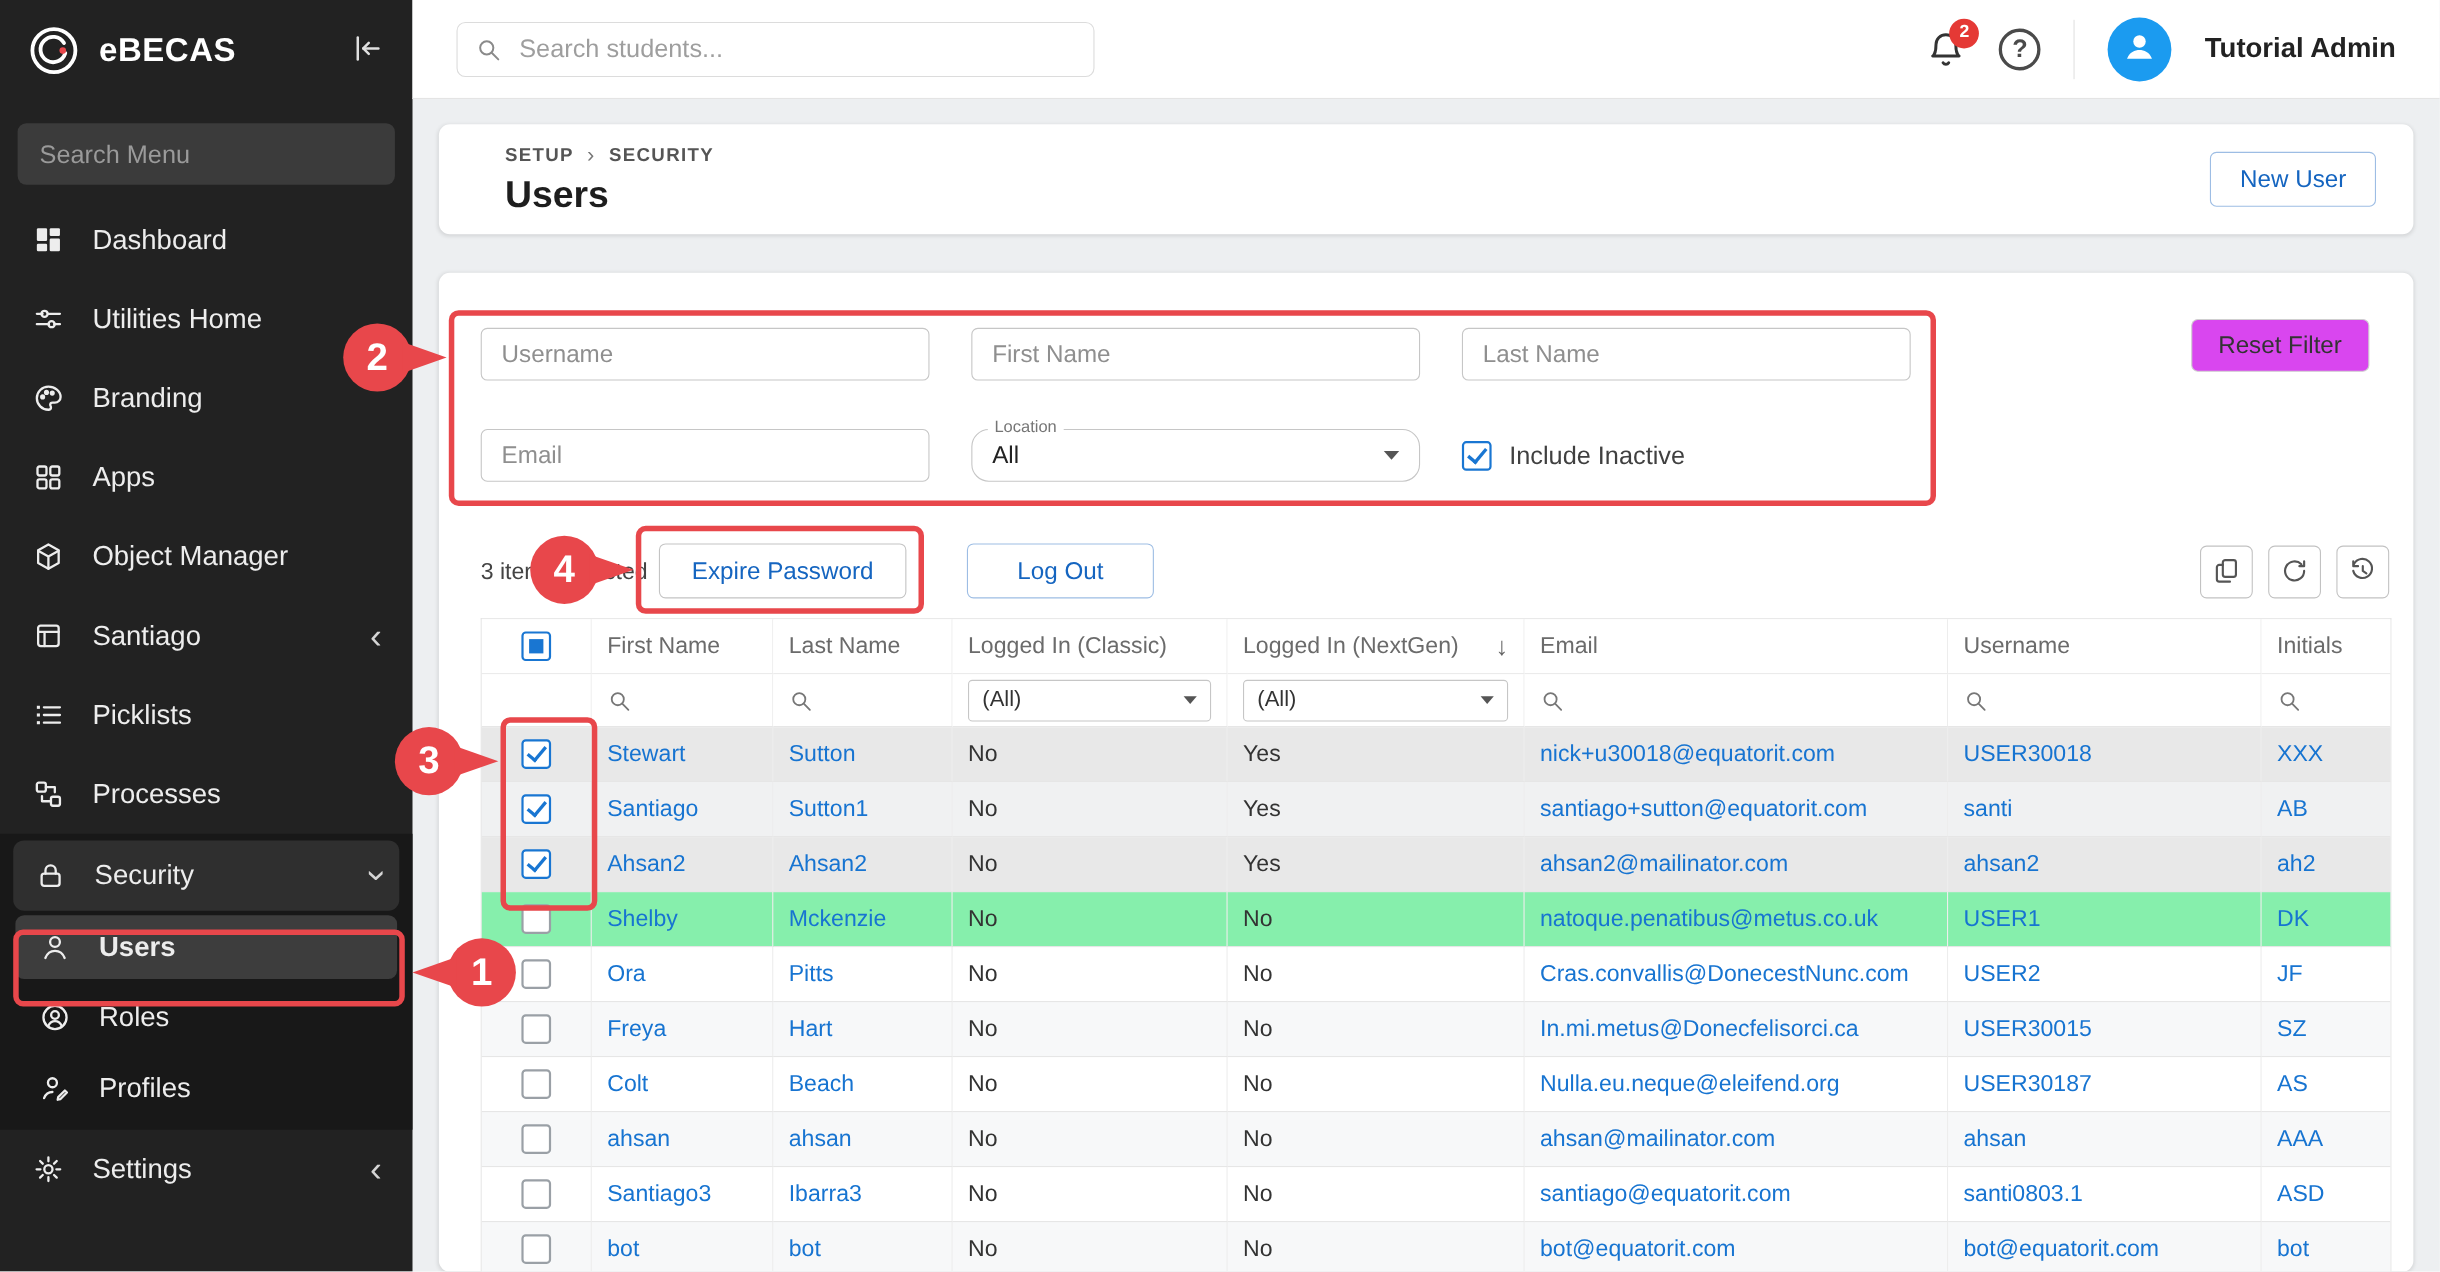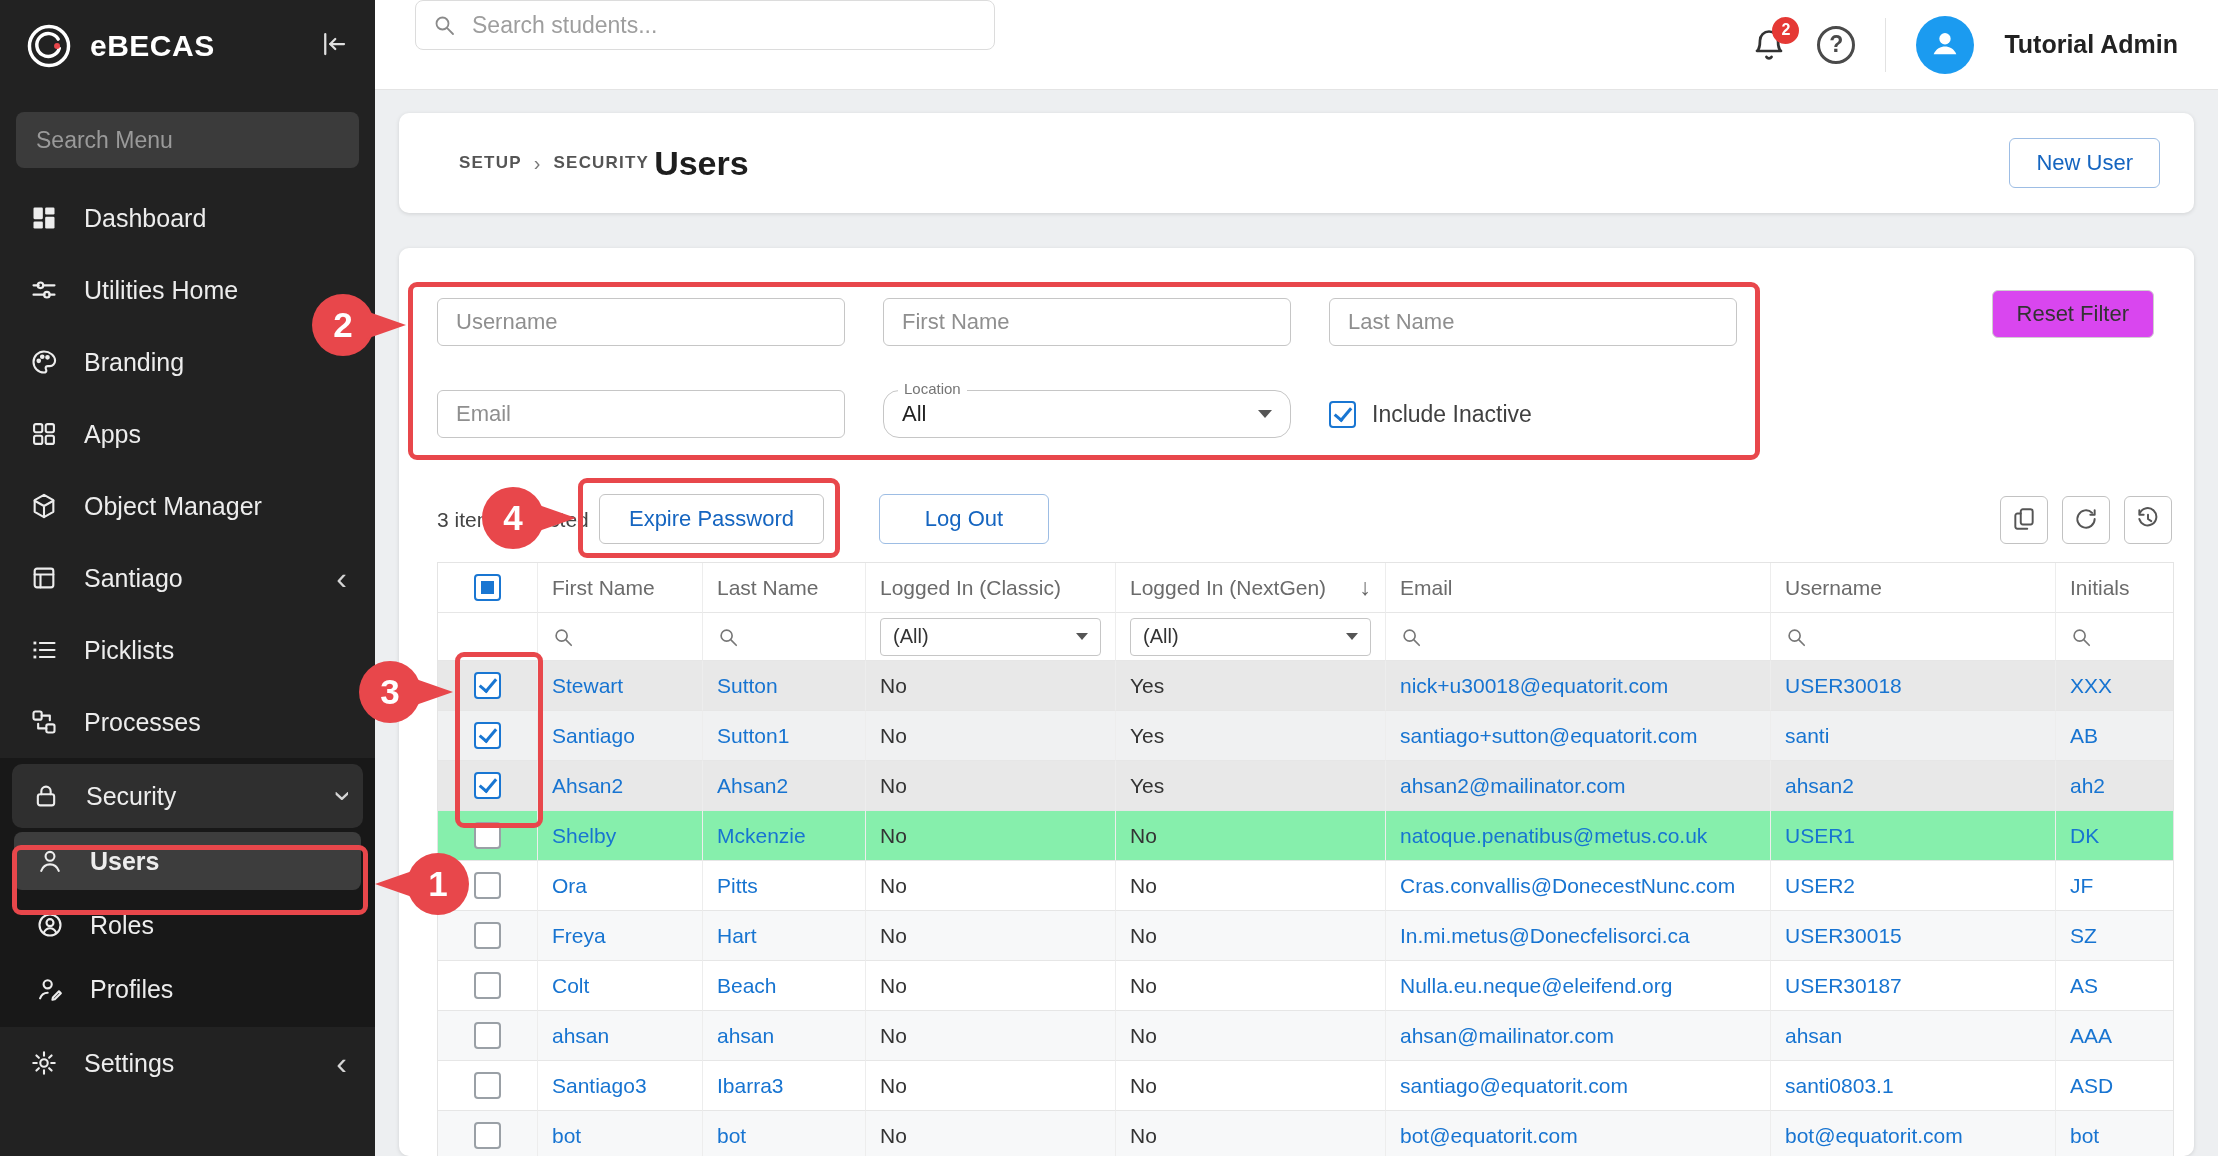--- a/index.html
+++ b/index.html
@@ -28,38 +28,38 @@
   .menu-item{display:flex;align-items:center;gap:24px;height:72px;padding:0 28px;font-size:25px;color:#ededed;cursor:pointer}
   .mi-icon{width:32px;display:flex;justify-content:center;align-items:center}
   .mi-icon svg{width:28px;height:28px}
   .mi-chev{margin-left:auto;font-size:32px;color:#d5d5d5;line-height:1}
   .chev-down{transform:rotate(-90deg)}
   .submenu-block{background:#181818;padding:2px 0 6px}
   .menu-item.pill{background:#2f2f2f;border-radius:10px;margin:4px 12px;padding:0 18px;height:64px}
   .menu-item.child{height:64px;padding-left:34px}
   .menu-item.selected{background:#3d3d3d;border-radius:8px;margin:3px 14px;padding:0 20px;height:58px;font-weight:600}
   
-  .topbar{position:absolute;left:375px;top:0;width:1843px;height:90px;background:#fff;border-bottom:1px solid #e4e4e4;display:flex;padding:0 40px;z-index:3}
+  .topbar{position:absolute;left:375px;top:0;width:1843px;height:90px;background:#fff;border-bottom:1px solid #e4e4e4;display:flex;align-items:center;padding:0 40px;z-index:3}
   .tb-search{width:580px;height:50px;border:1px solid #dcdcdc;border-radius:8px;display:flex;align-items:center;gap:14px;padding:0 16px;background:#fff}
   .tb-search .tbs-icon svg{width:24px;height:24px;color:#8a8a8a;display:block}
   .tb-search input{border:none;outline:none;font-size:23px;flex:1;color:#444;font-family:inherit;background:transparent}
   .tb-search input::placeholder{color:#9e9e9e}
   .tb-right{margin-left:auto;display:flex;align-items:center;gap:30px}
   .bell-wrap{position:relative;color:#333;cursor:pointer}
   .bell-wrap svg{width:36px;height:36px;display:block}
   .badge{position:absolute;top:-10px;right:-12px;background:#e53935;color:#fff;border-radius:50%;min-width:27px;height:27px;display:flex;align-items:center;justify-content:center;font-size:16px;font-weight:bold;padding:0 4px}
   .help{width:38px;height:38px;border:3px solid #4a4a4a;border-radius:50%;display:flex;align-items:center;justify-content:center;font-size:23px;font-weight:bold;color:#4a4a4a;cursor:pointer}
   .vdiv{width:1px;height:54px;background:#e2e2e2}
   .avatar{width:58px;height:58px;border-radius:50%;background:#1b9bf0;display:flex;align-items:center;justify-content:center;color:#fff;cursor:pointer}
   .avatar svg{width:34px;height:34px}
   .uname{font-size:25px;font-weight:600;color:#222}
   
   .page-header{position:absolute;left:399px;top:113px;width:1795px;height:100px;background:#fff;border-radius:10px;box-shadow:0 1px 4px rgba(0,0,0,.12);display:flex;align-items:center;padding:0 34px}
   .ph-icon{color:#2b2b2b}
-  .ph-text{margin-left:26px;display:flex;flex-direction:row;gap:5px}
+  .ph-text{margin-left:26px;display:flex;flex-direction:column;gap:5px}
   .breadcrumb{display:flex;align-items:center;gap:12px;font-size:17px;font-weight:bold;color:#555;letter-spacing:1.2px}
   .bc-sep{color:#777;font-size:20px;font-weight:normal}
   .page-title{margin:0;font-size:34px;font-weight:600;color:#1e1e1e}
   .btn-outline{background:#fff;border:1px solid #9dbde4;color:#1565c0;border-radius:6px;font-size:22px;padding:0 26px;height:50px;font-family:inherit;cursor:pointer}
   .new-user{margin-left:auto}
   
   .content-card{position:absolute;left:399px;top:248px;width:1795px;height:908px;background:#fff;border-radius:10px;box-shadow:0 1px 4px rgba(0,0,0,.12);overflow:hidden}
   .filters{position:relative;padding:50px 38px 0}
   .f-row{display:flex;gap:38px;align-items:center}
   .f-row.r2{margin-top:44px}

